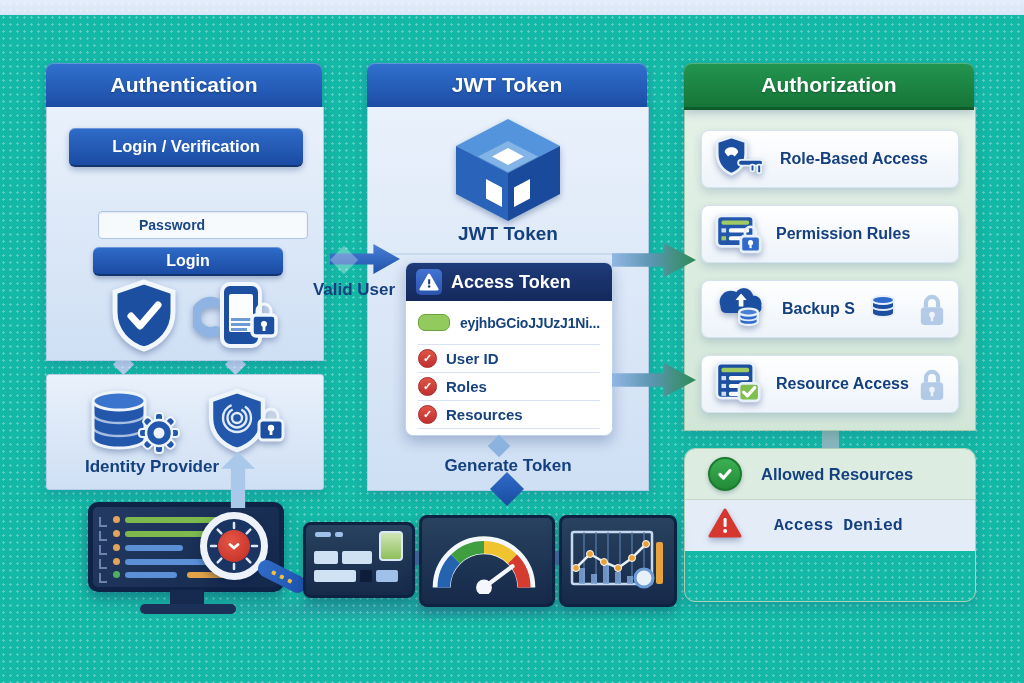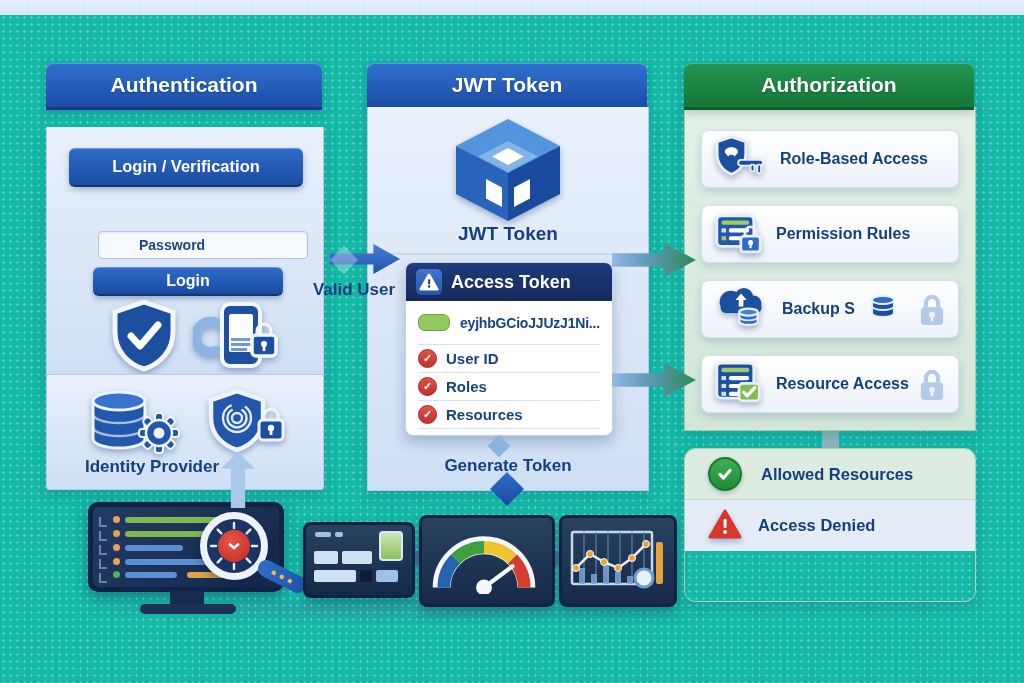--- a/index.html
+++ b/index.html
@@ -113,21 +113,21 @@
   }
   .card-label{color:#14407f;font-weight:bold;font-size:16px;white-space:nowrap;}
   .trail-lock{position:absolute;right:12px;top:11px;opacity:.85;}
   
   .outcome-panel{
     border:1px solid #aecfb8;border-radius:11px;overflow:hidden;
     box-shadow:0 5px 12px rgba(30,60,120,.2);z-index:2;
   }
   .o-row{display:flex;align-items:center;gap:19px;padding-left:23px;box-sizing:border-box;}
   .o-row.tint{background:#ddece1;}
-  .o-row.blue{background:#e4ecf8;gap:16px;}
+  .o-row.blue{background:#e4ecf8;gap:32px;font-family:Liberation Mono, monospace;}
   .o-sep{border-bottom:1px solid #c2d8c9;}
   .o-label{color:#14407f;font-weight:bold;font-size:16.5px;}
   .oc{width:34px;height:34px;border-radius:50%;display:flex;align-items:center;justify-content:center;flex:0 0 auto;
       box-shadow:0 2px 4px rgba(30,60,90,.3);}
   .oc.green{background:linear-gradient(180deg,#3cb054,#228a38);border:2px solid #1a7a2e;box-sizing:border-box;}
   .oc.red{background:linear-gradient(180deg,#e0524a,#c02c24);border:2px solid #a32019;box-sizing:border-box;}
   
   .band{background:linear-gradient(180deg,#e4edfa,#d8e5f6);z-index:0;}
   .blob{background:radial-gradient(ellipse at center,rgba(80,110,165,.28),transparent 70%);z-index:0;}
   .device{
@@ -163,21 +163,21 @@
 
 <div id="canvas">
 
   <div class="abs band" style="left:0;top:500;width:1024px;height:15px;"></div>
   <div class="abs blob" style="left:60px;top:596px;width:620px;height:28px;"></div>
 
   <div class="abs teal-bar" style="left:822px;top:424px;width:17px;height:28px;"></div>
 
   <div class="abs col-header" style="left:46px;top:63px;width:276px;">Authentication</div>
 
-  <div class="abs panel" style="left:46px;top:107px;width:276px;height:253px;margin-top:20px;">
+  <div class="abs panel" style="left:46px;top:107px;width:276px;height:253px;">
     <div class="abs banner" style="left:22px;top:21px;width:234px;height:37px;">Login / Verification</div>
     <div class="abs field" style="left:51px;top:104px;width:168px;height:26px;padding-left:40px;">Password</div>
     <div class="abs btn" style="left:46px;top:140px;width:190px;height:27px;">Login</div>
 
     <div class="abs icon-shadow" style="left:62px;top:172px;">
       <svg width="70" height="74" viewBox="0 0 70 74">
         <path d="M35 3 L64 13 V33 C64 52 51 65 35 70 C19 65 6 52 6 33 V13 Z" fill="#1d4fa1" stroke="#f2f7fd" stroke-width="5"></path>
         <path d="M22 37 L31 47 L49 26" stroke="#fff" stroke-width="7" fill="none" stroke-linecap="round" stroke-linejoin="round"></path>
       </svg>
     </div>

